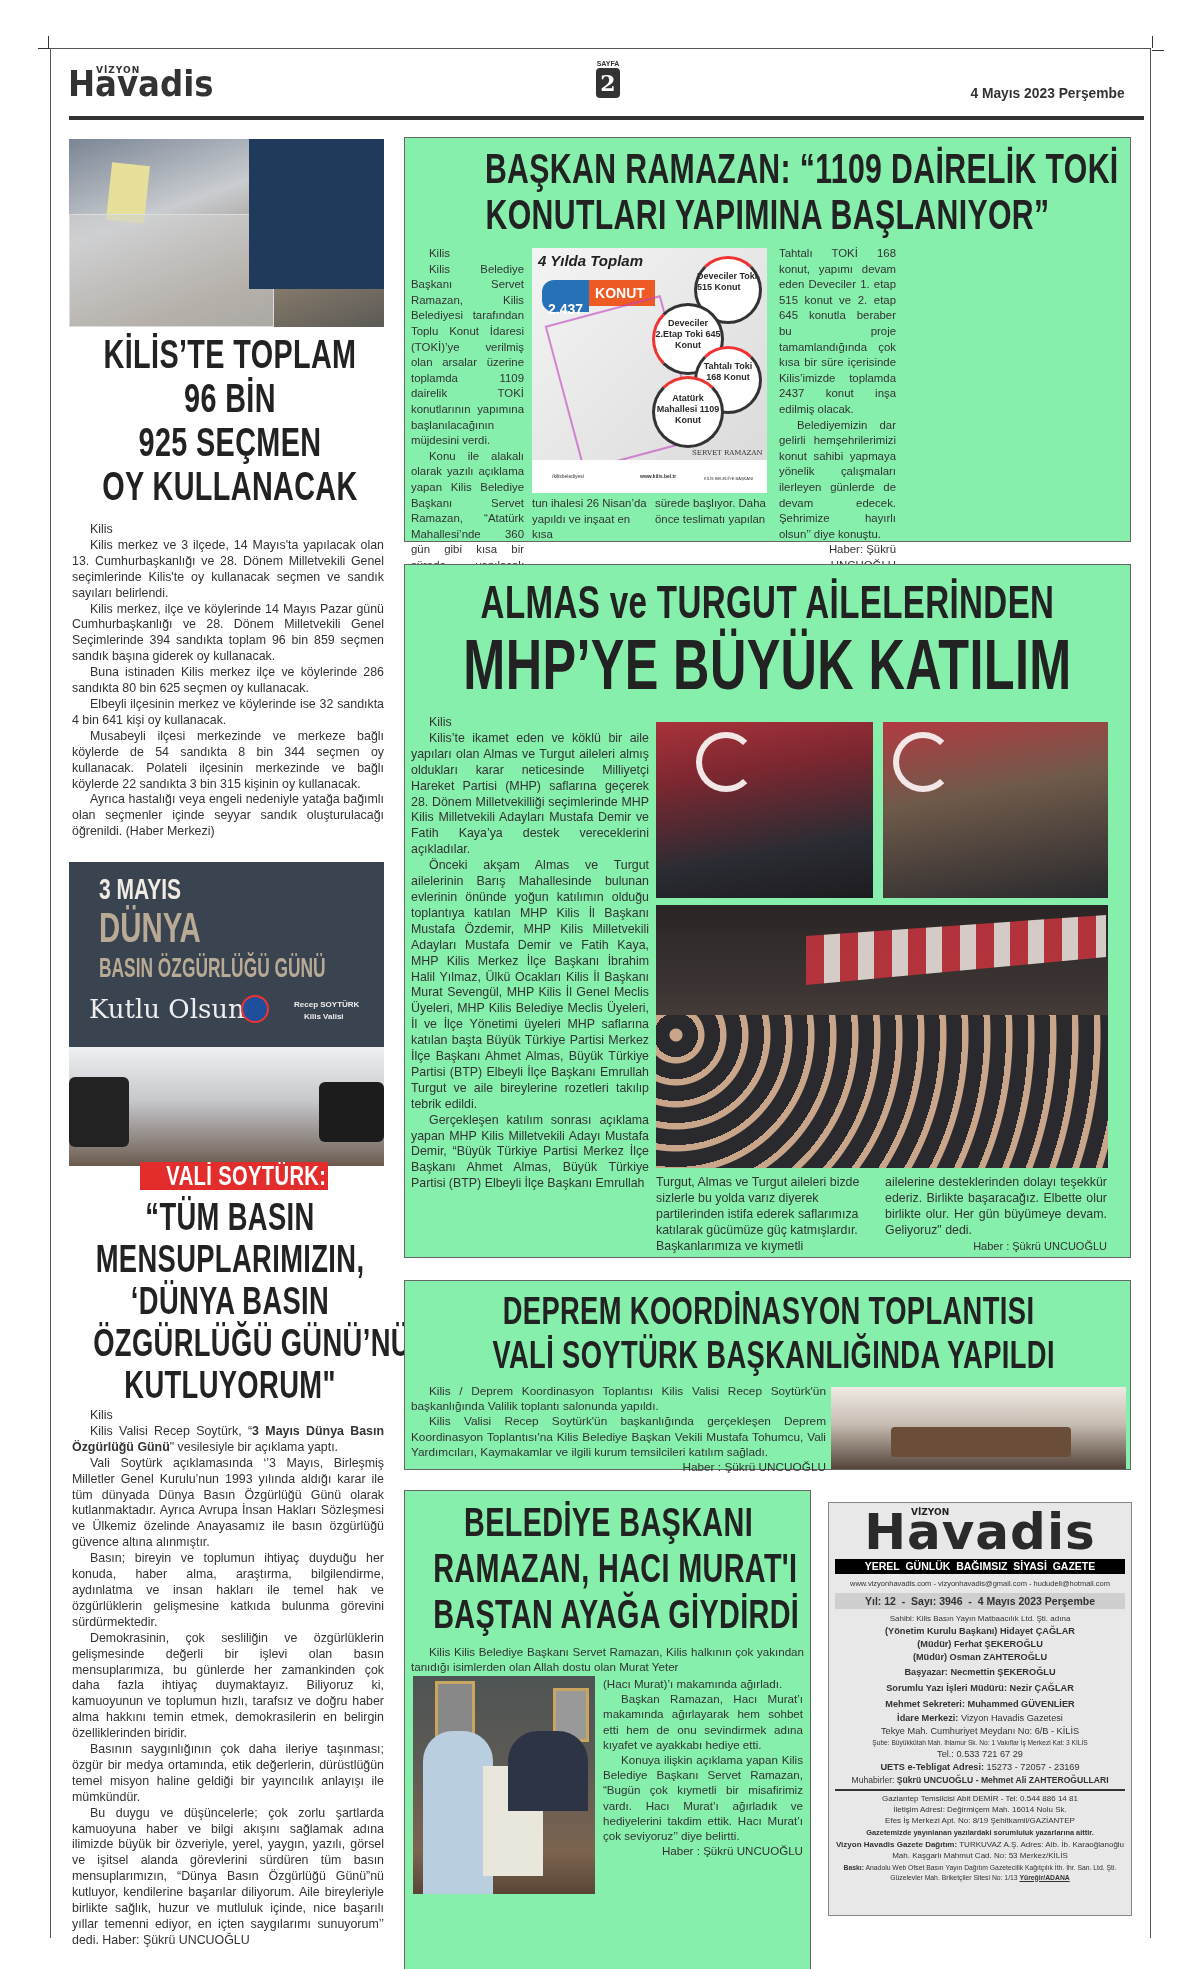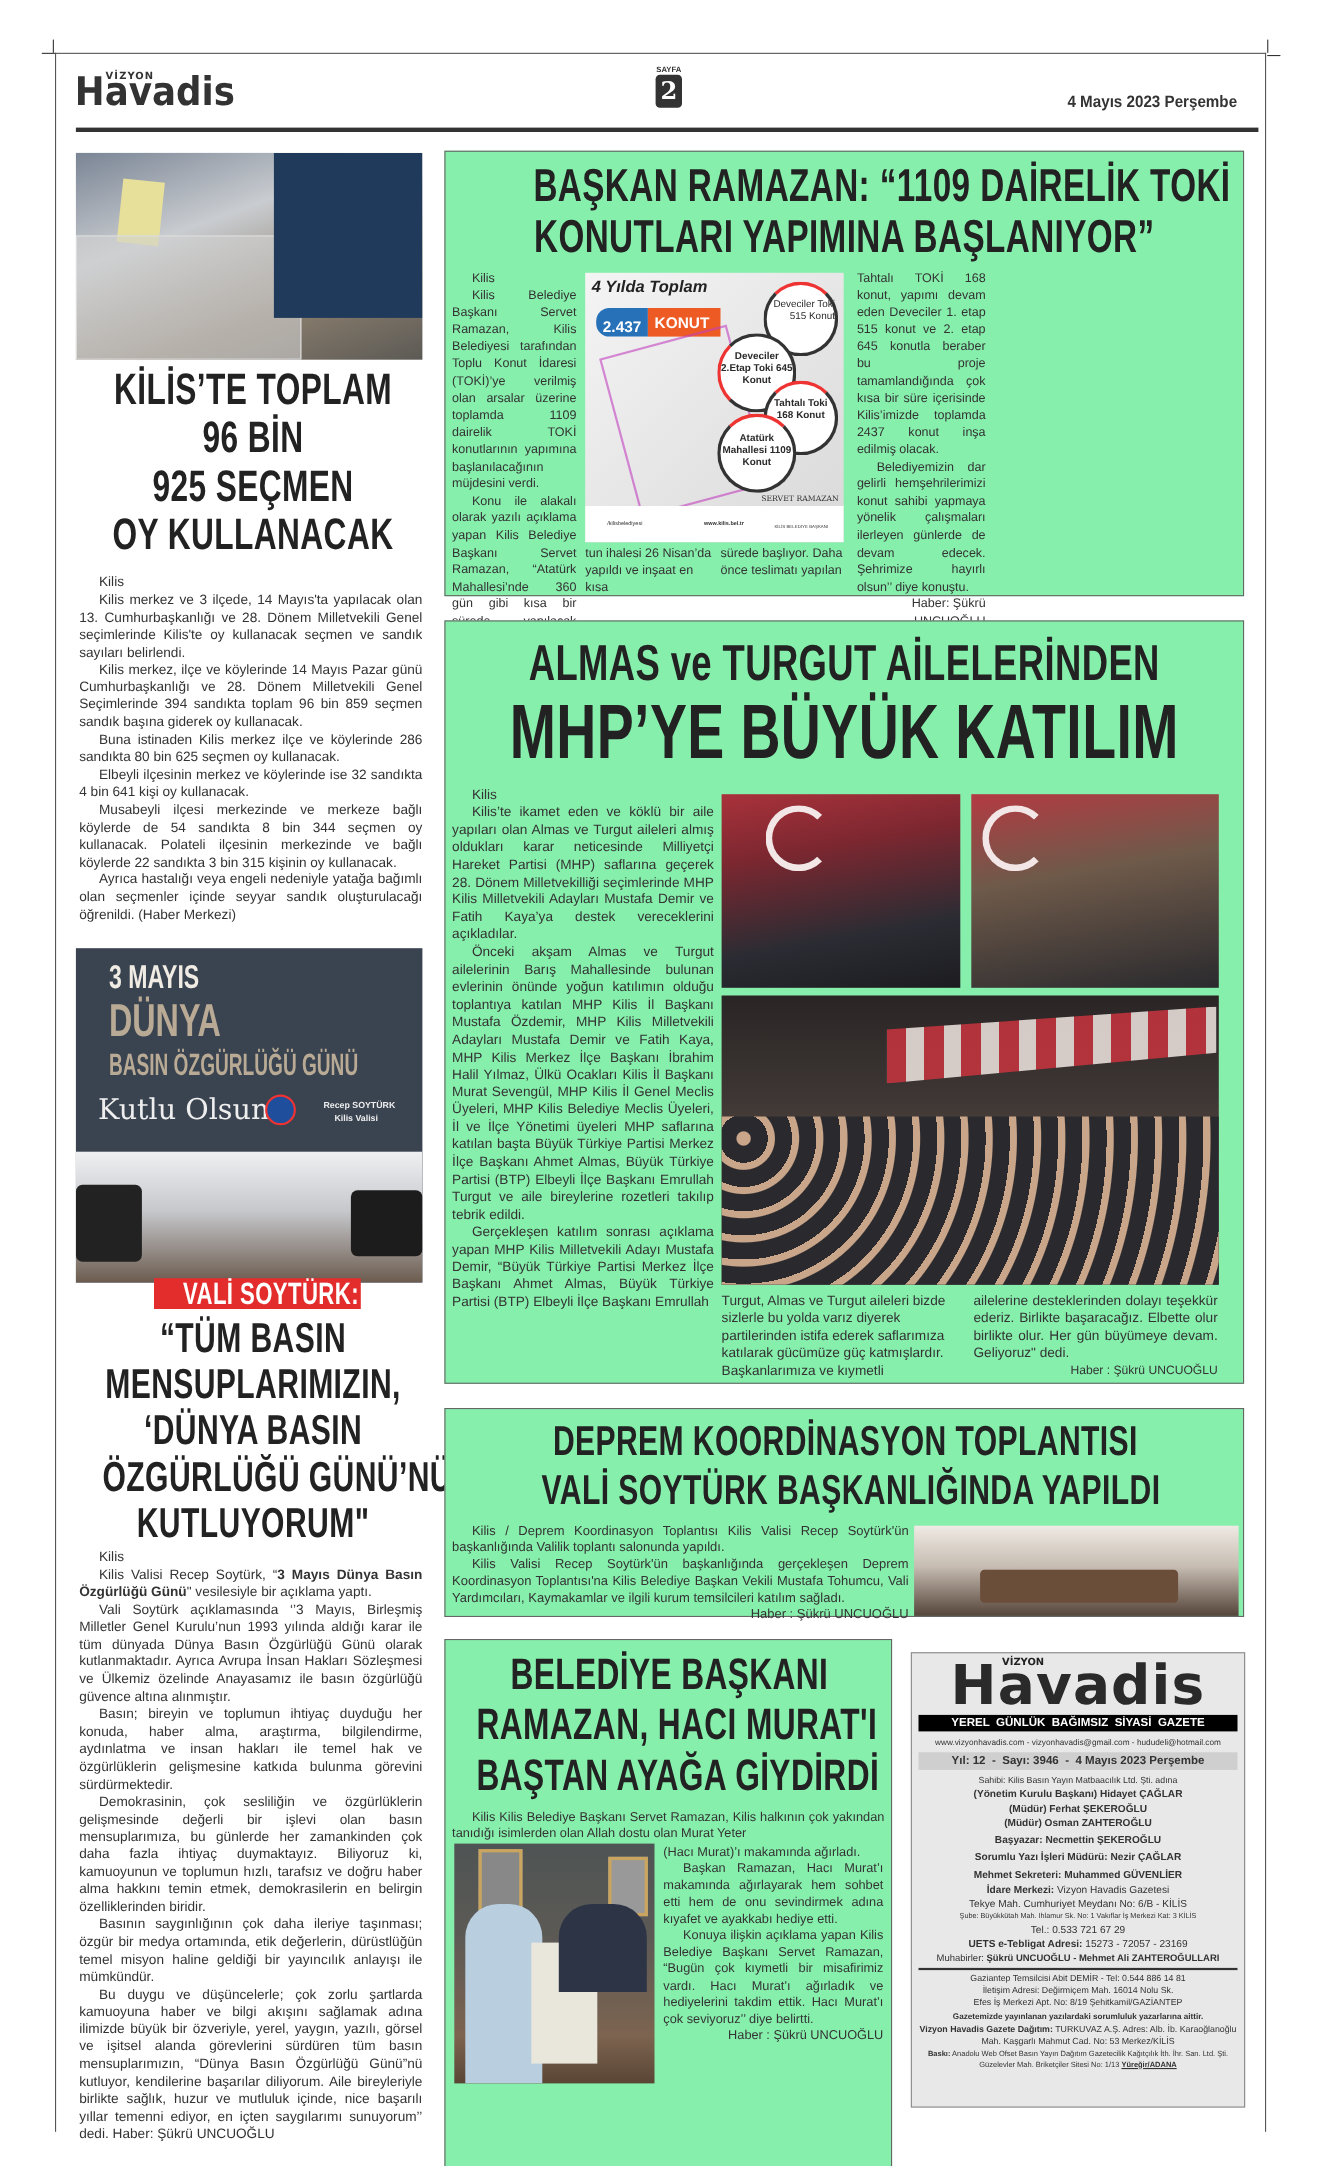--- a/index.html
+++ b/index.html
@@ -96,25 +96,25 @@
   <div class="hl" style="position:absolute;left:-30px;width:785px;top:8px;font-size:42px;line-height:46px">BAŞKAN RAMAZAN: “1109 DAİRELİK TOKİ</div>
   <div class="hl" style="position:absolute;left:-30px;width:785px;top:54px;font-size:42px;line-height:46px">KONUTLARI YAPIMINA BAŞLANIYOR”</div>
   <div class="abs body" style="left:6px;top:108px;width:113px;font-size:11.4px;line-height:15.6px">
     <p>Kilis</p>
     <p>Kilis Belediye Başkanı Servet Ramazan, Kilis Belediyesi tarafından Toplu Konut İdaresi (TOKİ)’ye verilmiş olan arsalar üzerine toplamda 1109 dairelik TOKİ konutlarının yapımına başlanılacağının müjdesini verdi.</p>
     <p>Konu ile alakalı olarak yazılı açıklama yapan Kilis Belediye Başkanı Servet Ramazan, “Atatürk Mahallesi’nde 360 gün gibi kısa bir sürede yapılacak olan; tamamı 3+1 daire, 60 bloktan oluşan 1109 konu-</p>
   </div>
   <div class="img" style="left:127px;top:110px;width:235px;height:245px;background:linear-gradient(135deg,#f4f4f4,#d9d9d9)">
     <div class="abs" style="left:6px;top:4px;font-size:15px;font-weight:bold;font-style:italic;color:#222">4 Yılda Toplam</div>
     <div class="abs" style="left:10px;top:32px;height:26px;display:flex">
-      <span style="background:#2671b8;color:#fff;font-weight:bold;font-size:14px;line-height:26px;padding:4px 6px;border-radius:12px 0 0 12px">2.437</span>
+      <span style="background:#2671b8;color:#fff;font-weight:bold;font-size:14px;line-height:26px;padding:16px 6px;border-radius:12px 0 0 12px">2.437</span>
       <span style="background:#ee5a24;color:#fff;font-weight:bold;font-size:14px;line-height:26px;padding:0 10px 0 6px">KONUT</span>
     </div>
     <div class="abs" style="left:30px;top:60px;width:120px;height:150px;border:2px solid #c23fbf;transform:rotate(-15deg);opacity:.6"></div>
-    <div class="abs" style="left:162px;top:8px;width:68px;height:68px;border-radius:50%;background:#fff;border:3px solid #333;border-top-color:#e33;font-size:9px;font-weight:normal;text-align:right;padding-top:12px;line-height:11px"><span>Deveciler Toki 515 Konut</span></div>
+    <div class="abs" style="left:162px;top:8px;width:68px;height:68px;border-radius:50%;background:#fff;border:3px solid #333;border-top-color:#e33;font-size:9px;font-weight:bold;text-align:left;padding-top:12px;line-height:11px"><span>Deveciler Toki 515 Konut</span></div>
     <div class="abs" style="left:120px;top:55px;width:72px;height:72px;border-radius:50%;background:#fff;border:3px solid #333;border-left-color:#e33;font-size:9px;font-weight:bold;text-align:center;padding-top:12px;line-height:11px"><span>Deveciler 2.Etap Toki 645 Konut</span></div>
     <div class="abs" style="left:162px;top:98px;width:68px;height:68px;border-radius:50%;background:#fff;border:3px solid #333;border-top-color:#e33;font-size:9px;font-weight:bold;text-align:center;padding-top:12px;line-height:11px"><span>Tahtalı Toki 168 Konut</span></div>
     <div class="abs" style="left:120px;top:128px;width:72px;height:72px;border-radius:50%;background:#fff;border:3px solid #333;border-top-color:#e33;font-size:9px;font-weight:bold;text-align:center;padding-top:14px;line-height:11px"><span>Atatürk Mahallesi 1109 Konut</span></div>
     <div class="abs" style="left:0;top:212px;width:235px;height:33px;background:#fff"></div>
     <div class="abs" style="left:20px;top:225px;font-size:5px;color:#333">/kilisbelediyesi</div>
     <div class="abs" style="left:108px;top:225px;font-size:5px;font-weight:bold;color:#333">www.kilis.bel.tr</div>
     <div class="abs" style="left:160px;top:201px;font-size:7px;color:#333;font-family:'DejaVu Serif',serif">SERVET RAMAZAN</div>
     <div class="abs" style="left:172px;top:228px;font-size:4px;color:#333">KİLİS BELEDİYE BAŞKANI</div>
   </div>
   <div class="abs body" style="left:127px;top:358px;width:115px;font-size:11.4px;line-height:15.6px">tun ihalesi 26 Nisan’da yapıldı ve inşaat en kısa</div>

